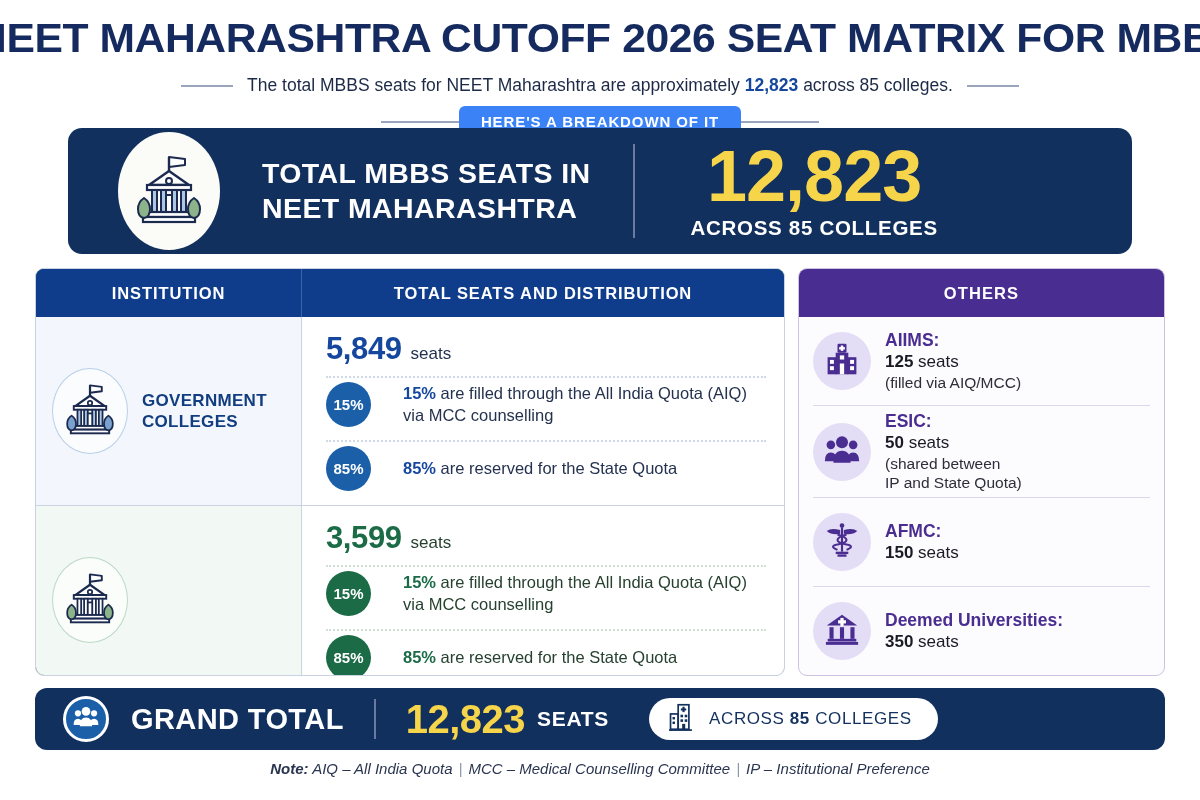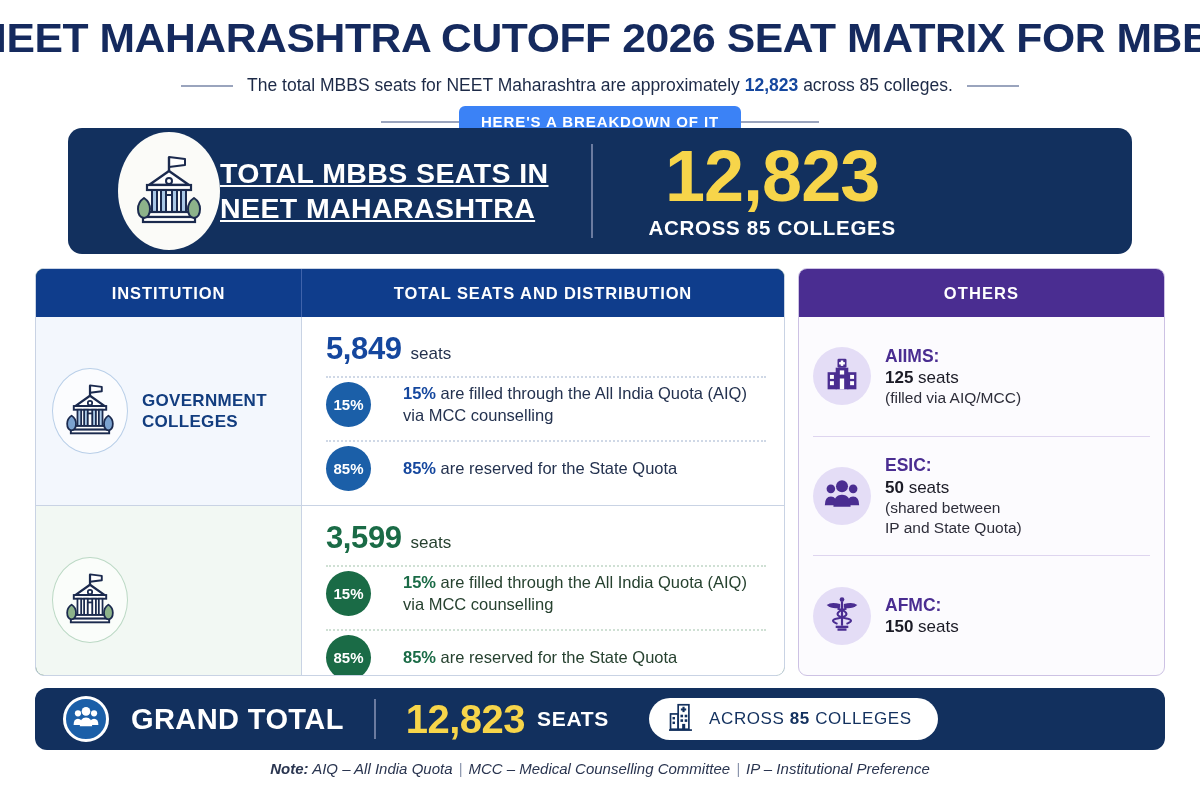--- a/index.html
+++ b/index.html
@@ -74,22 +74,22 @@
     border-radius: 50%;
     display: flex; align-items: center; justify-content: center;
     flex: 0 0 auto;
   }
   .banner-label {
     color: #ffffff;
     font-size: 28.5px;
     font-weight: bold;
     line-height: 1.22;
     letter-spacing: 0.4px;
+    margin-left: 42px;
     white-space: nowrap;
-    text-decoration: underline;
   }
   .banner-divider {
     width: 2px; height: 94px;
     background: #6b7ba0;
     margin-left: 42px;
   }
   .banner-right {
     margin-left: 56px;
     text-align: center;
   }
@@ -522,20 +522,40 @@
               <rect x="13" y="36" width="10" height="2.6" fill="#4a2d91"></rect>
             </svg>
           </span>
         </div>
         <div class="other-text">
           <div class="other-name">AFMC:</div>
           <div class="other-seats"><b>150</b><span> seats</span></div>
         </div>
       </div>
 
+      <div class="other-item">
+        <div class="other-circle">
+          <span>
+            <svg width="36" height="34" viewBox="0 0 40 38">
+              <path d="M20 3 L37 15 L3 15 Z" fill="#4a2d91"></path>
+              <rect x="18.2" y="6.6" width="3.6" height="9" fill="#fff"></rect>
+              <rect x="15.6" y="9.2" width="8.8" height="3.6" fill="#fff"></rect>
+              <rect x="6" y="17" width="4.6" height="13" fill="#4a2d91"></rect>
+              <rect x="17.7" y="17" width="4.6" height="13" fill="#4a2d91"></rect>
+              <rect x="29.4" y="17" width="4.6" height="13" fill="#4a2d91"></rect>
+              <rect x="4" y="30" width="32" height="3" fill="#4a2d91"></rect>
+              <rect x="2" y="33.5" width="36" height="3.2" fill="#4a2d91"></rect>
+            </svg>
+          </span>
+        </div>
+        <div class="other-text">
+          <div class="other-name">Deemed Universities:</div>
+          <div class="other-seats"><b>350</b><span> seats</span></div>
+        </div>
+      </div>
 
     </div>
   </div>
 </div>
 
 <div class="grand-bar">
   <div class="gt-icon">
     <span>
       <svg width="26" height="24" viewBox="0 0 42 36">
         <circle cx="8" cy="12" r="5" fill="#fff"></circle>

